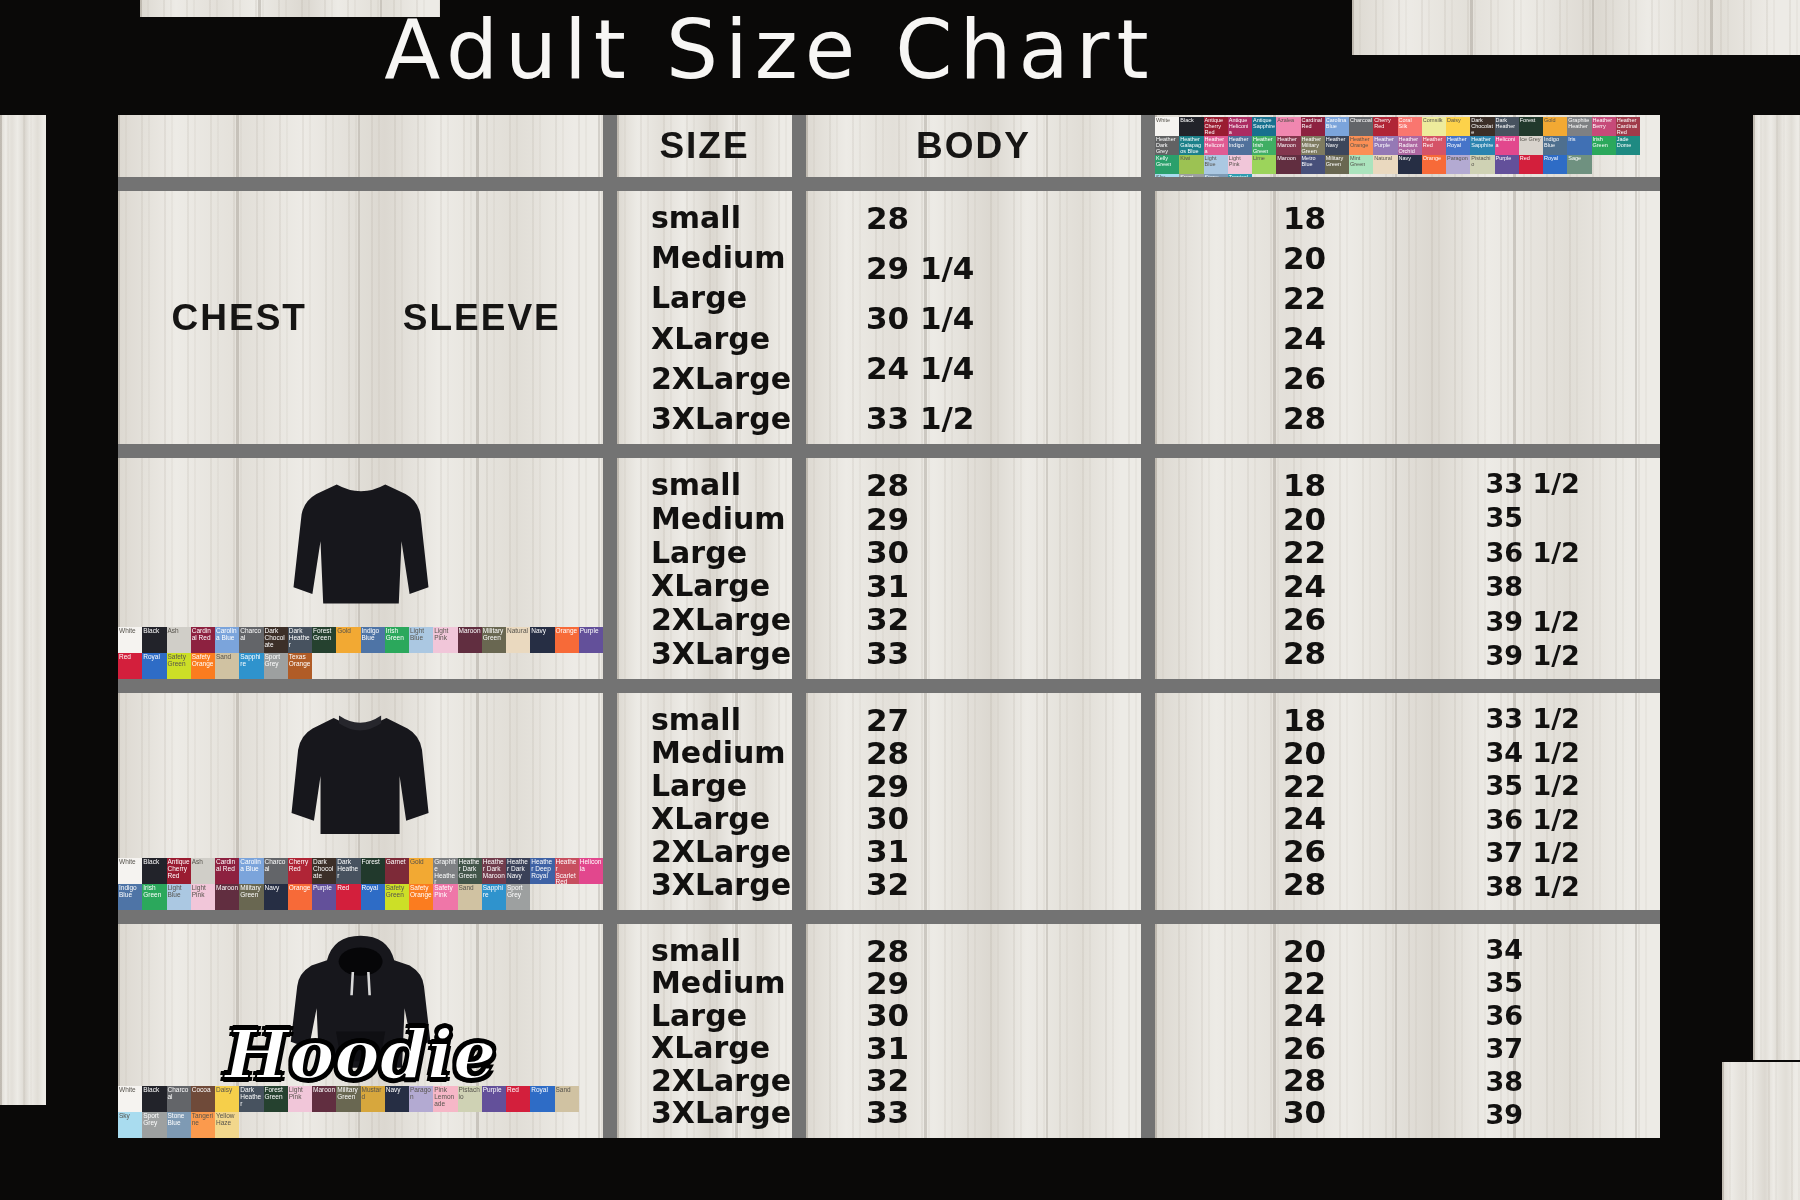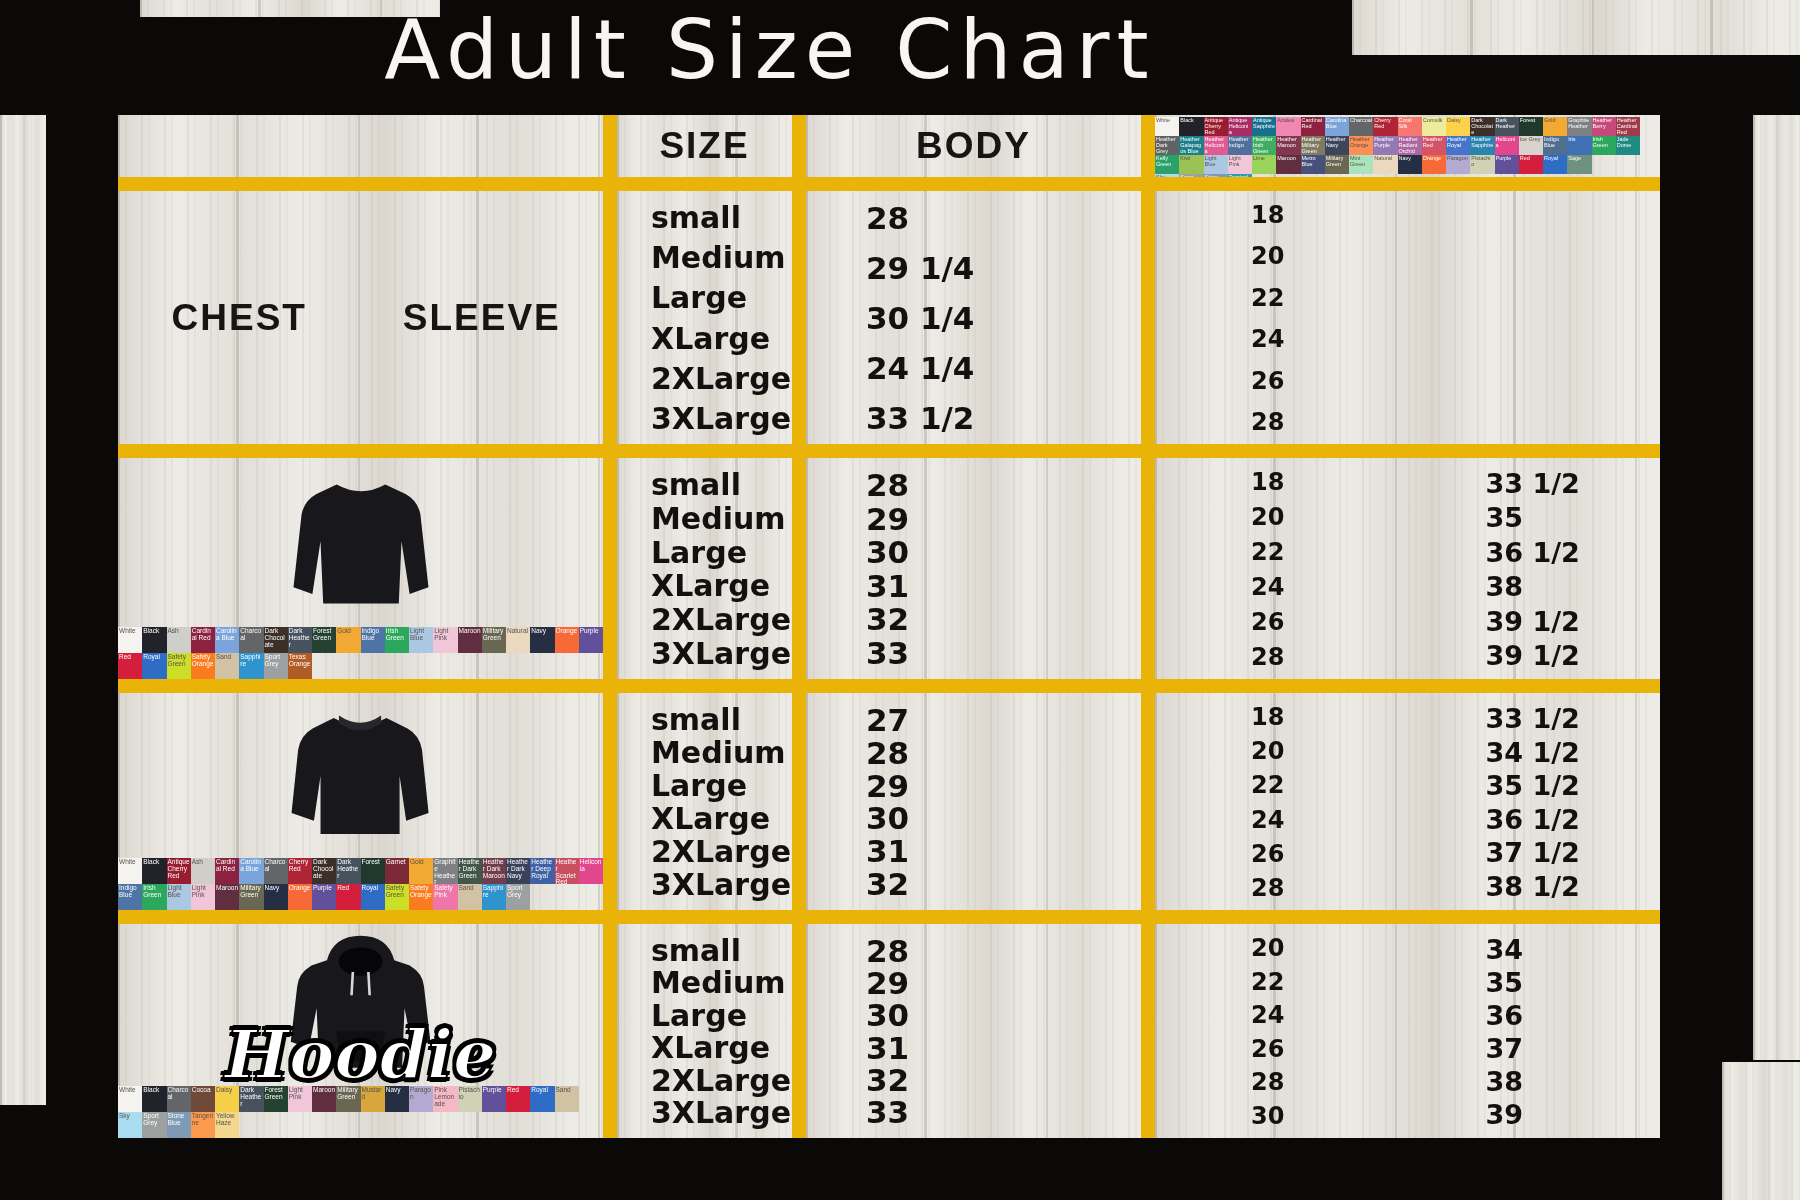--- a/index.html
+++ b/index.html
@@ -10,36 +10,36 @@
     background-image:
       repeating-linear-gradient(90deg, rgba(95,85,72,.18) 0 2px, rgba(0,0,0,0) 2px 118px, rgba(95,85,72,.22) 118px 121px, rgba(0,0,0,0) 121px 240px),
       linear-gradient(90deg, rgba(154,142,124,.20) 0%, rgba(255,255,255,0) 12%, rgba(163,152,136,.14) 26%, rgba(255,255,255,0) 38%, rgba(140,128,110,.18) 55%, rgba(255,255,255,0) 66%, rgba(160,150,132,.16) 82%, rgba(255,255,255,0) 94%),
       repeating-linear-gradient(90deg, rgba(120,108,92,.09) 0 2px, rgba(0,0,0,0) 2px 7px, rgba(130,118,100,.06) 7px 9px, rgba(0,0,0,0) 9px 23px);
   }
   #page-title{position:absolute;left:360px;top:2px;width:820px;text-align:center;
     color:#f7f6f4;font-size:82px;letter-spacing:7px;font-weight:500;white-space:nowrap;}
   .wood-strip{position:absolute;}
   #size-table{position:absolute;left:118px;top:115px;width:1542px;height:1023px;
     display:grid;grid-template-columns:485px 175px 335px 1fr;
-    grid-template-rows:62px 253px 221px 217px 1fr;gap:14px;background:#eab308;}
+    grid-template-rows:62px 253px 221px 217px 1fr;gap:14px;background:#737373;}
   .cell{min-height:0;min-width:0;overflow:hidden;}
   .header-cell{display:flex;align-items:center;justify-content:center;
     font-family:"Liberation Sans",sans-serif;font-weight:bold;font-size:37px;
     letter-spacing:2px;color:#161514;}
   .dual{display:flex;}
   .dual > div{width:50%;}
   .dual-header{display:flex;align-items:center;}
   .dual-header span{width:50%;text-align:center;font-family:"Liberation Sans",sans-serif;
     font-weight:bold;font-size:37px;letter-spacing:2px;color:#161514;}
   .lines{display:flex;flex-direction:column;justify-content:space-between;
     padding:12px 0 10px;height:100%;box-sizing:border-box;}
   .val{line-height:1;color:#121110;font-weight:600;white-space:pre;}
   .sizes-cell .val{padding-left:34px;font-size:30px;}
   .body-cell  .val{padding-left:60px;font-size:31px;}
-  .chest-sub  .val{padding-left:96px;font-size:24px;}
+  .chest-sub  .val{padding-left:96px;font-size:31px;margin-left:32px;}
   .sleeve-sub .val{padding-left:78px;font-size:27px;}
   .garment-cell{position:relative;display:flex;flex-direction:column;}
   .garment-art{flex:1;display:flex;justify-content:center;align-items:center;min-height:0;padding-top:2px;}
   .garment-art svg{height:97%;}
   .script{position:absolute;left:0;right:0;text-align:center;z-index:3;
     font-family:"DejaVu Serif",serif;font-style:italic;font-weight:bold;color:#ffffff;
     -webkit-text-stroke:2px #000;
     text-shadow:3px 3px 0 #000,-3px 3px 0 #000,3px -3px 0 #000,-3px -3px 0 #000,0 4px 0 #000,0 -4px 0 #000;
     white-space:nowrap;}
   .g0 .script{bottom:64px;font-size:52px;}

